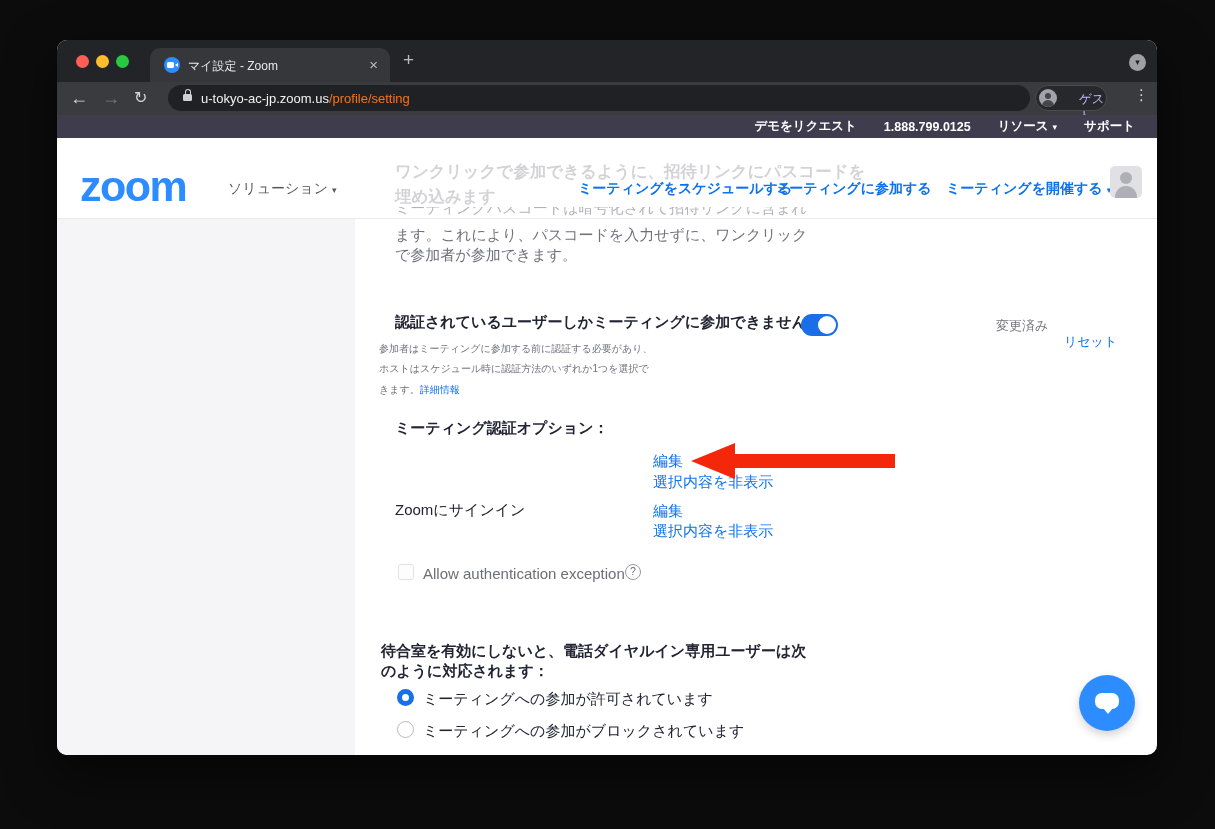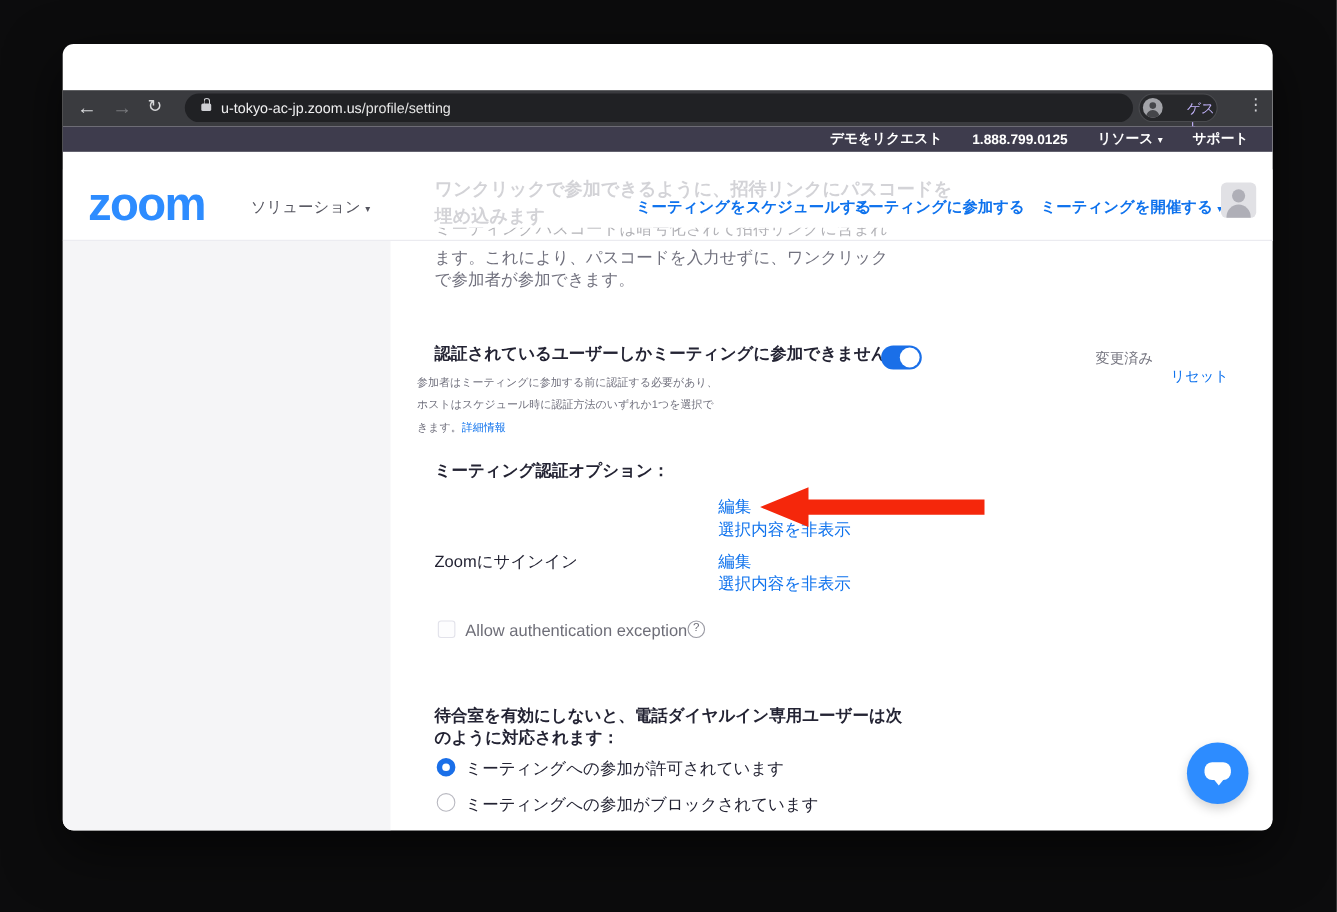--- a/index.html
+++ b/index.html
@@ -28,21 +28,21 @@
   .navbtn{position:absolute;top:3px;font-size:18px;line-height:26px;}
   .back{left:13px;color:#D6D7D9;}
   .fwd{left:45px;color:#77787C;}
   .reload{left:77px;color:#D6D7D9;font-size:16px;}
   .urlpill{position:absolute;left:111px;top:3px;width:862px;height:26px;background:#202124;border-radius:13px;}
   .lock{position:absolute;left:15px;top:9px;width:9px;height:7px;background:#CFD0D4;border-radius:1.5px;}
   .lock:before{content:"";position:absolute;left:1.5px;top:-5px;width:4px;height:5px;
        border:1.5px solid #CFD0D4;border-bottom:none;border-radius:4px 4px 0 0;}
   .urltext{position:absolute;left:33px;top:6px;font-size:13px;white-space:nowrap;}
   .urltext .dom{color:#F1F1F2;}
-  .urltext .path{color:#e5e5e5;}
+  .urltext .path{color:#f97316;}
   .guestchip{position:absolute;left:978px;top:3px;width:72px;height:26px;background:#27282B;
        border:1px solid #4a4b4f;border-radius:14px;box-sizing:border-box;}
   .gavatar{position:absolute;left:3px;top:3px;width:18px;height:18px;border-radius:50%;background:#A2A3A8;overflow:hidden;}
   .gavatar .head{position:absolute;left:6px;top:3.5px;width:6px;height:6px;border-radius:50%;background:#45464a;}
   .gavatar .body{position:absolute;left:3px;top:10.5px;width:12px;height:8px;border-radius:6px 6px 0 0;background:#45464a;}
   .guestlbl{position:absolute;left:43px;top:5px;font-size:12.5px;color:#c4b5fd;}
   .menudots{position:absolute;left:1077px;top:4px;font-size:15px;color:#CFD0D4;letter-spacing:0;}
   
   .sitenav{position:absolute;left:0;top:75px;width:1100px;height:23px;background:#3E3C4D;
        display:flex;align-items:center;justify-content:flex-end;gap:27px;padding-right:22px;box-sizing:border-box;}
@@ -86,38 +86,53 @@
   .rowlabel2{left:338px;top:461px;font-size:15px;}
   .rl2{position:absolute;left:596px;top:461px;}
   .arrow{position:absolute;left:630px;top:401px;width:210px;height:40px;}
   .arrow-fill{fill:#F5270B;}
   .checkbox{position:absolute;left:341px;top:524px;width:16px;height:16px;border:1.5px solid #E2E2EA;
        border-radius:3px;background:#FDFDFE;box-sizing:border-box;}
   .cblabel{left:366px;top:525px;font-size:15px;color:#6E6E78;}
   .help{position:absolute;left:568px;top:524px;width:16px;height:16px;border:1.4px solid #9A9AA3;border-radius:50%;
        box-sizing:border-box;font-size:10.5px;line-height:13px;text-align:center;color:#6E6E78;}
   .wait1{left:338px;top:561px;font-size:15px;line-height:19.5px;}
-  .wait2{left:338px;top:601px;font-size:15px;line-height:19.5px;}
+  .wait2{left:324px;top:601px;font-size:15px;line-height:19.5px;}
   .radio{position:absolute;width:17px;height:17px;border-radius:50%;box-sizing:border-box;}
   .radio.on{left:340px;top:649px;border:5.5px solid #1A6FE8;background:#fff;}
   .radio.off{left:340px;top:681px;border:1.5px solid #B9B9C1;background:#fff;}
   .rlabel1{left:366px;top:650px;font-size:15px;}
   .rlabel2{left:366px;top:682px;font-size:15px;}
   .fab{position:absolute;left:1022px;top:635px;width:56px;height:56px;border-radius:50%;background:#2D8CFF;
        box-shadow:0 4px 10px rgba(0,0,0,.18);}
   .fab .bubble{position:absolute;left:16px;top:18px;width:24px;height:16px;border-radius:7px;background:#fff;}
   .fab .tail{position:absolute;left:24px;top:33px;width:0;height:0;
        border-left:5px solid transparent;border-right:5px solid transparent;border-top:6px solid #fff;}
 </style>
 </head>
 <body>
 
 <div class="stage">
   <div class="window">
 
+    <div class="tabstrip">
+      <span class="light red"></span>
+      <span class="light yellow"></span>
+      <span class="light green"></span>
+      <div class="tab">
+        <span class="favicon">
+          <span class="cam"></span>
+          <span class="camlens"></span>
+        </span>
+        <span class="tabtitle">マイ設定 - Zoom</span>
+        <span class="tabclose">×</span>
+      </div>
+      <span class="newtab">+</span>
+      <span class="tabsearch">▾</span>
+    </div>
 
     <div class="toolbar">
       <span class="navbtn back">←</span>
       <span class="navbtn fwd">→</span>
       <span class="navbtn reload">↻</span>
       <div class="urlpill">
         <span class="lock"></span>
         <span class="urltext">
           <span class="dom">u-tokyo-ac-jp.zoom.us</span><span class="path">/profile/setting</span>
         </span>

